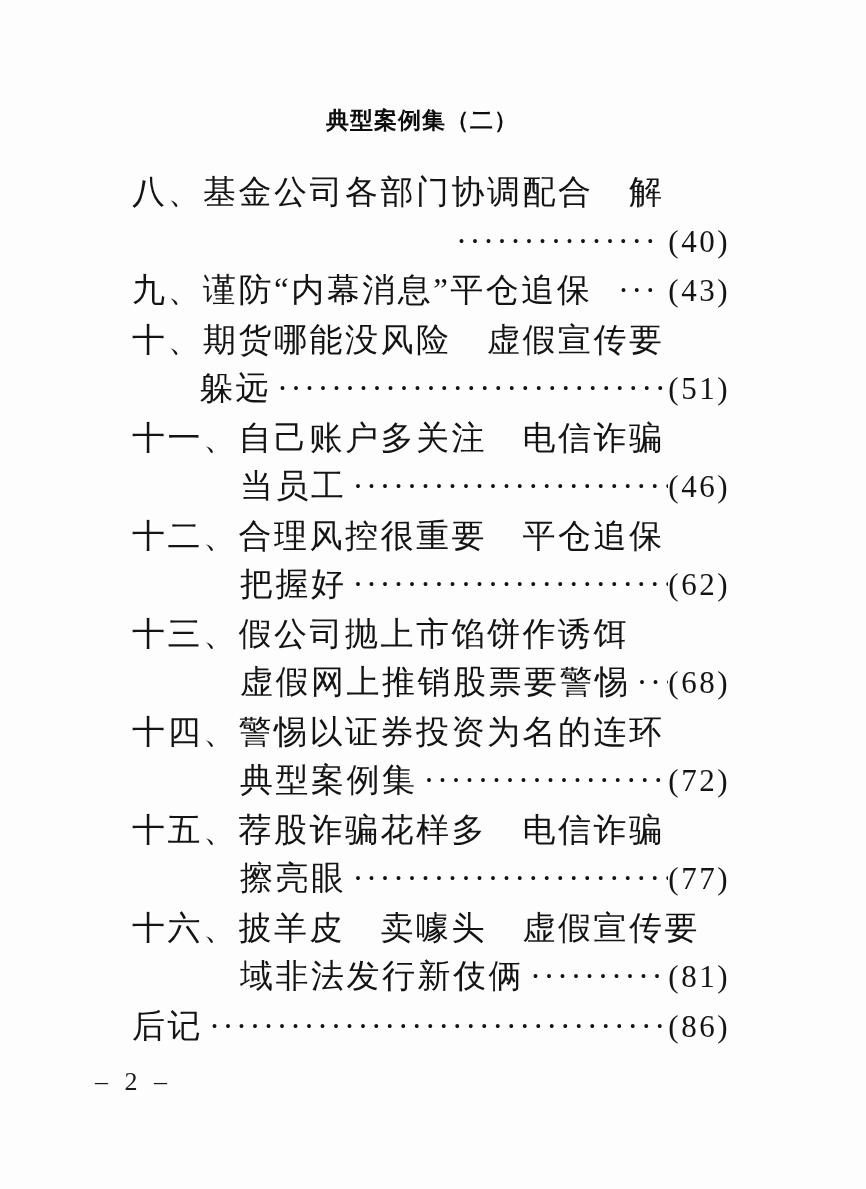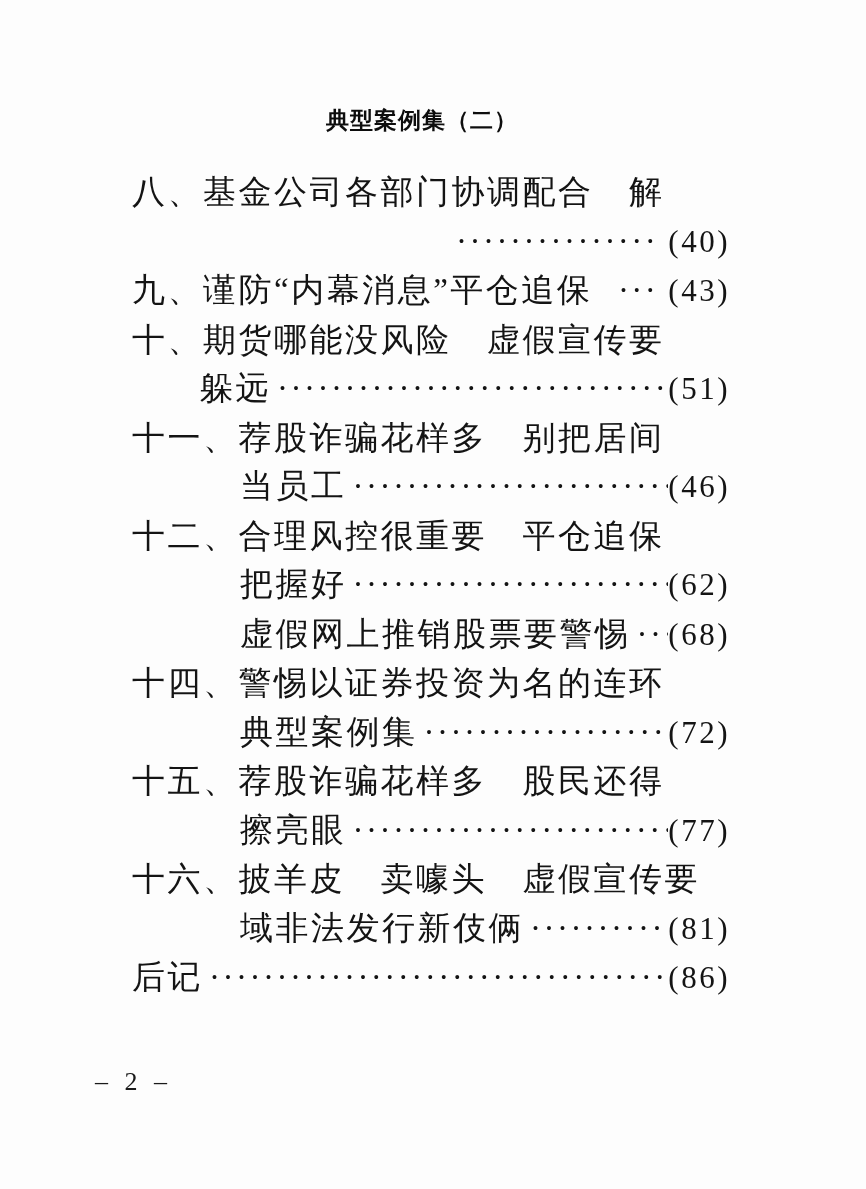--- a/index.html
+++ b/index.html
@@ -105,21 +105,21 @@
     <div class="row l2-2">
       <span class="t1">躲远</span>
       <span class="dots">······························</span>
       <span class="pg">(51)</span>
     </div>
   </div>
 
   <div>
     <div class="row">
       <span class="num">十一、</span>
-      <span class="t1">荐股诈骗花样多　别把居间</span>
+      <span class="t1">自己账户多关注　电信诈骗</span>
     </div>
     <div class="row l2-3">
       <span class="t1">当员工</span>
       <span class="dots">························</span>
       <span class="pg">(46)</span>
     </div>
   </div>
 
   <div>
     <div class="row">
@@ -127,20 +127,24 @@
       <span class="t1">合理风控很重要　平仓追保</span>
     </div>
     <div class="row l2-3">
       <span class="t1">把握好</span>
       <span class="dots">························</span>
       <span class="pg">(62)</span>
     </div>
   </div>
 
   <div>
+    <div class="row">
+      <span class="num">十三、</span>
+      <span class="t1">假公司抛上市馅饼作诱饵</span>
+    </div>
     <div class="row l2-3">
       <span class="t1">虚假网上推销股票要警惕</span>
       <span class="dots">···</span>
       <span class="pg">(68)</span>
     </div>
   </div>
 
   <div>
     <div class="row">
       <span class="num">十四、</span>
@@ -149,21 +153,21 @@
     <div class="row l2-3">
       <span class="t1">典型案例集</span>
       <span class="dots">·······················</span>
       <span class="pg">(72)</span>
     </div>
   </div>
 
   <div>
     <div class="row">
       <span class="num">十五、</span>
-      <span class="t1">荐股诈骗花样多　股民还得</span>
+      <span class="t1">荐股诈骗花样多　电信诈骗</span>
     </div>
     <div class="row l2-3">
       <span class="t1">擦亮眼</span>
       <span class="dots">························</span>
       <span class="pg">(77)</span>
     </div>
   </div>
 
   <div>
     <div class="row">

